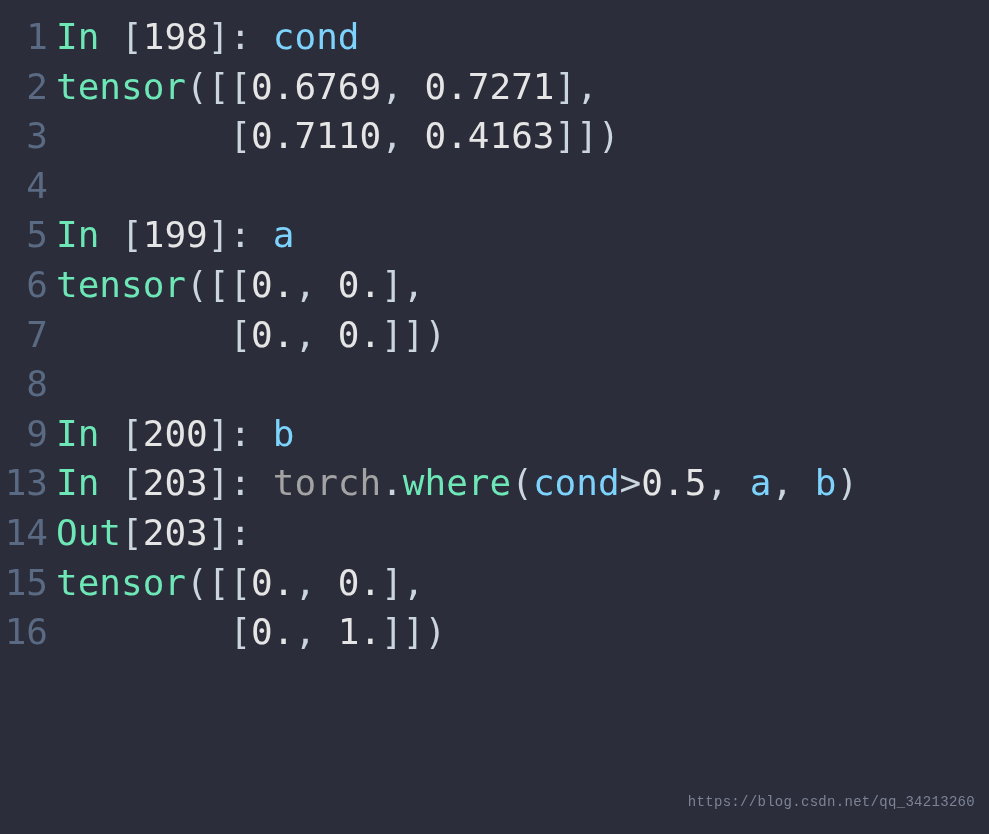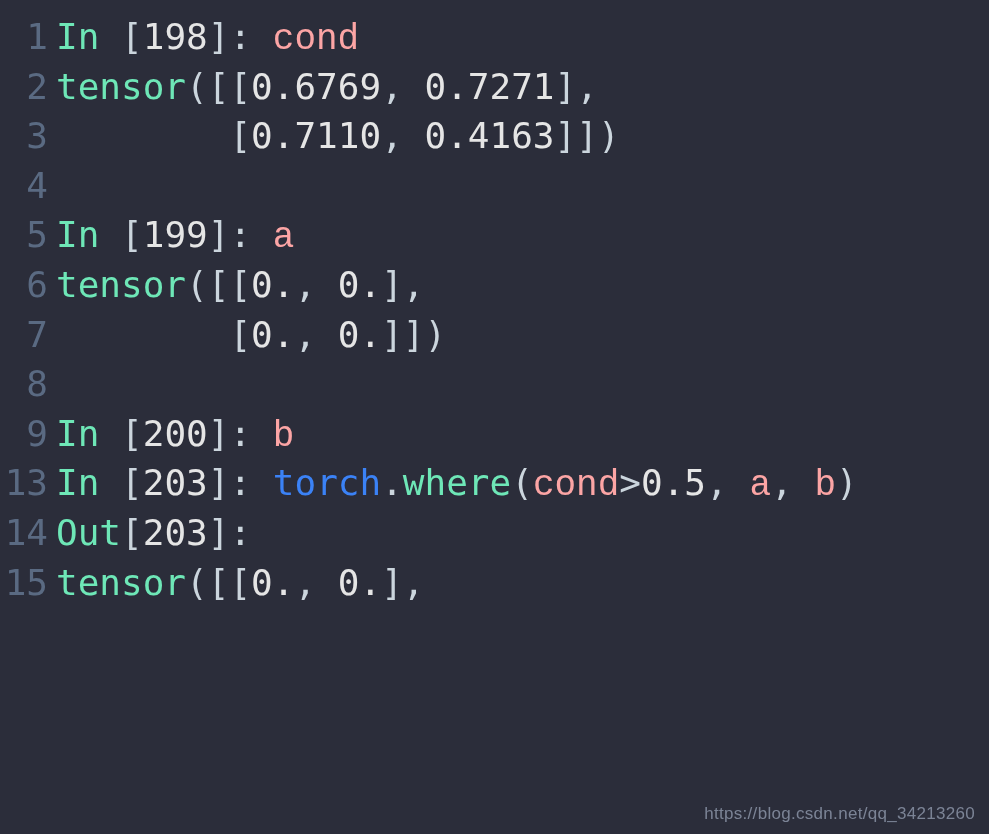--- a/index.html
+++ b/index.html
@@ -30,32 +30,32 @@
     padding-right:8px;
     user-select:none;
     flex:0 0 48px;
     font-variant-numeric:tabular-nums;
   }
   .code{flex:1 1 auto;}   
   .c-prompt{color:#6ee7b7;}  
   .c-out  {color:#6ee7b7;margin-top:13px;}   
   .c-num  {color:#e5e5e5;}   
   .c-punc {color:#cbd5dd;}   
-  .c-ident{color:#fca5a5;font-family:Liberation Mono, monospace;}   
+  .c-ident{color:#7dd3fc;}   
   .c-tensor{color:#6ee7b7;}  
   .c-fn   {color:#6ee7b7;}   
-  .c-mod  {color:#3b82f6;}   
+  .c-mod  {color:#a3a3a3;}   
   .c-op   {color:#cbd5dd;}
   .c-dot  {color:#cbd5dd;}
   .watermark{
     position:absolute;
-    right:14px;bottom:10px;
+    right:14px;bottom:24px;
     color:#8a93a6;
-    font-size:17px;
-    font-family:Liberation Sans, sans-serif;
+    font-size:14px;
+    font-family:Liberation Mono, monospace;
     opacity:.85;
     letter-spacing:.3px;
   }
 </style>
 </head>
 <body>
 
 <div class="editor">
   <div id="lines">
       <div class="line"><div class="gutter">1</div><div class="code"><span class="c-prompt">In </span><span class="c-punc">[</span><span class="c-num">198</span><span class="c-punc">]: </span><span class="c-ident">cond</span></div></div>
@@ -63,15 +63,16 @@
       <div class="line"><div class="gutter">3</div><div class="code"><span class="c-punc">        [</span><span class="c-num">0.7110</span><span class="c-punc">, </span><span class="c-num">0.4163</span><span class="c-punc">]])</span></div></div>
       <div class="line"><div class="gutter">4</div><div class="code"></div></div>
       <div class="line"><div class="gutter">5</div><div class="code"><span class="c-prompt">In </span><span class="c-punc">[</span><span class="c-num">199</span><span class="c-punc">]: </span><span class="c-ident">a</span></div></div>
       <div class="line"><div class="gutter">6</div><div class="code"><span class="c-tensor">tensor</span><span class="c-punc">([[</span><span class="c-num">0.</span><span class="c-punc">, </span><span class="c-num">0.</span><span class="c-punc">],</span></div></div>
       <div class="line"><div class="gutter">7</div><div class="code"><span class="c-punc">        [</span><span class="c-num">0.</span><span class="c-punc">, </span><span class="c-num">0.</span><span class="c-punc">]])</span></div></div>
       <div class="line"><div class="gutter">8</div><div class="code"></div></div>
       <div class="line"><div class="gutter">9</div><div class="code"><span class="c-prompt">In </span><span class="c-punc">[</span><span class="c-num">200</span><span class="c-punc">]: </span><span class="c-ident">b</span></div></div>
       <div class="line"><div class="gutter">13</div><div class="code"><span class="c-prompt">In </span><span class="c-punc">[</span><span class="c-num">203</span><span class="c-punc">]: </span><span class="c-mod">torch</span><span class="c-dot">.</span><span class="c-fn">where</span><span class="c-punc">(</span><span class="c-ident">cond</span><span class="c-op">&gt;</span><span class="c-num">0.5</span><span class="c-punc">, </span><span class="c-ident">a</span><span class="c-punc">, </span><span class="c-ident">b</span><span class="c-punc">)</span></div></div>
       <div class="line"><div class="gutter">14</div><div class="code"><span class="c-out">Out</span><span class="c-punc">[</span><span class="c-num">203</span><span class="c-punc">]:</span></div></div>
       <div class="line"><div class="gutter">15</div><div class="code"><span class="c-tensor">tensor</span><span class="c-punc">([[</span><span class="c-num">0.</span><span class="c-punc">, </span><span class="c-num">0.</span><span class="c-punc">],</span></div></div>
+      <div class="line"><div class="gutter">16</div><div class="code"><span class="c-punc">        [</span><span class="c-num">0.</span><span class="c-punc">, </span><span class="c-num">1.</span><span class="c-punc">]])</span></div></div>
     </div>
   <div class="watermark">https://blog.csdn.net/qq_34213260</div>
 </div>
 
 </body></html>

